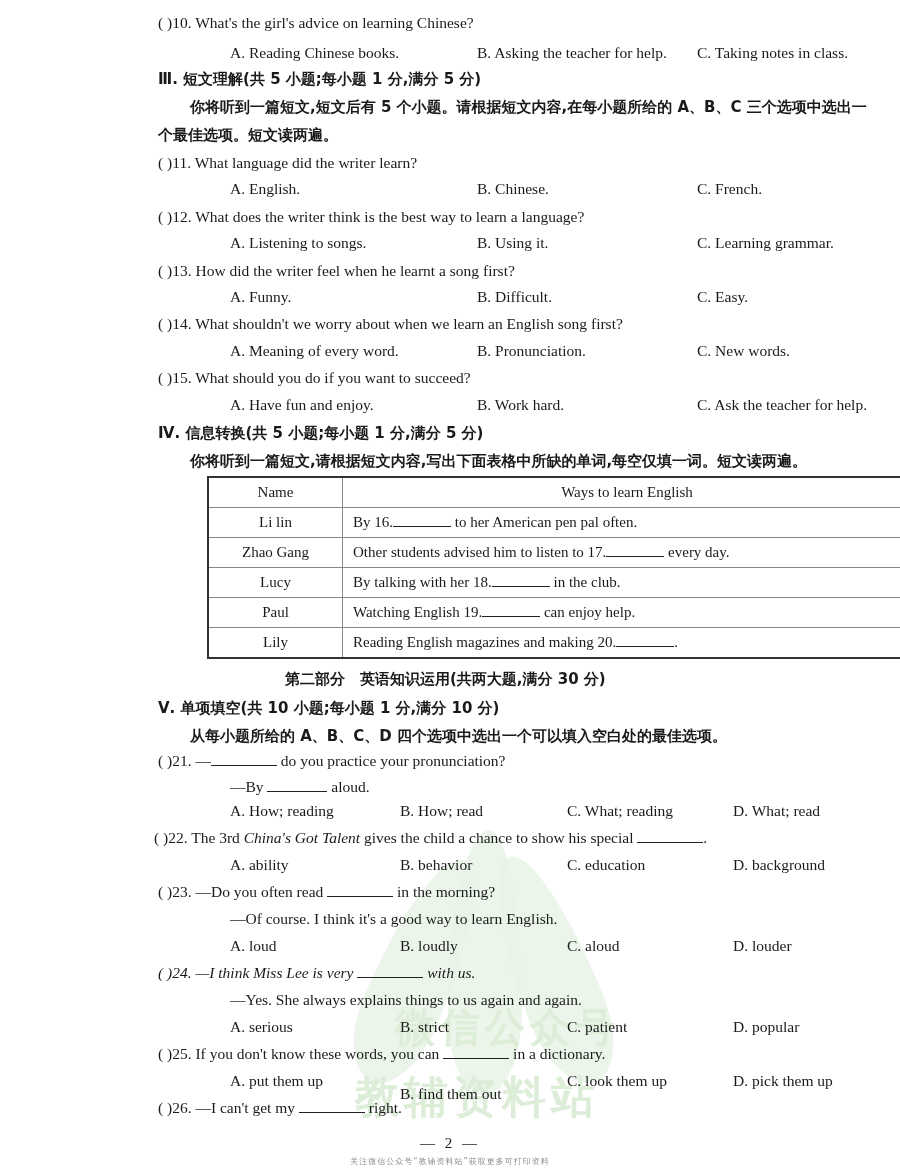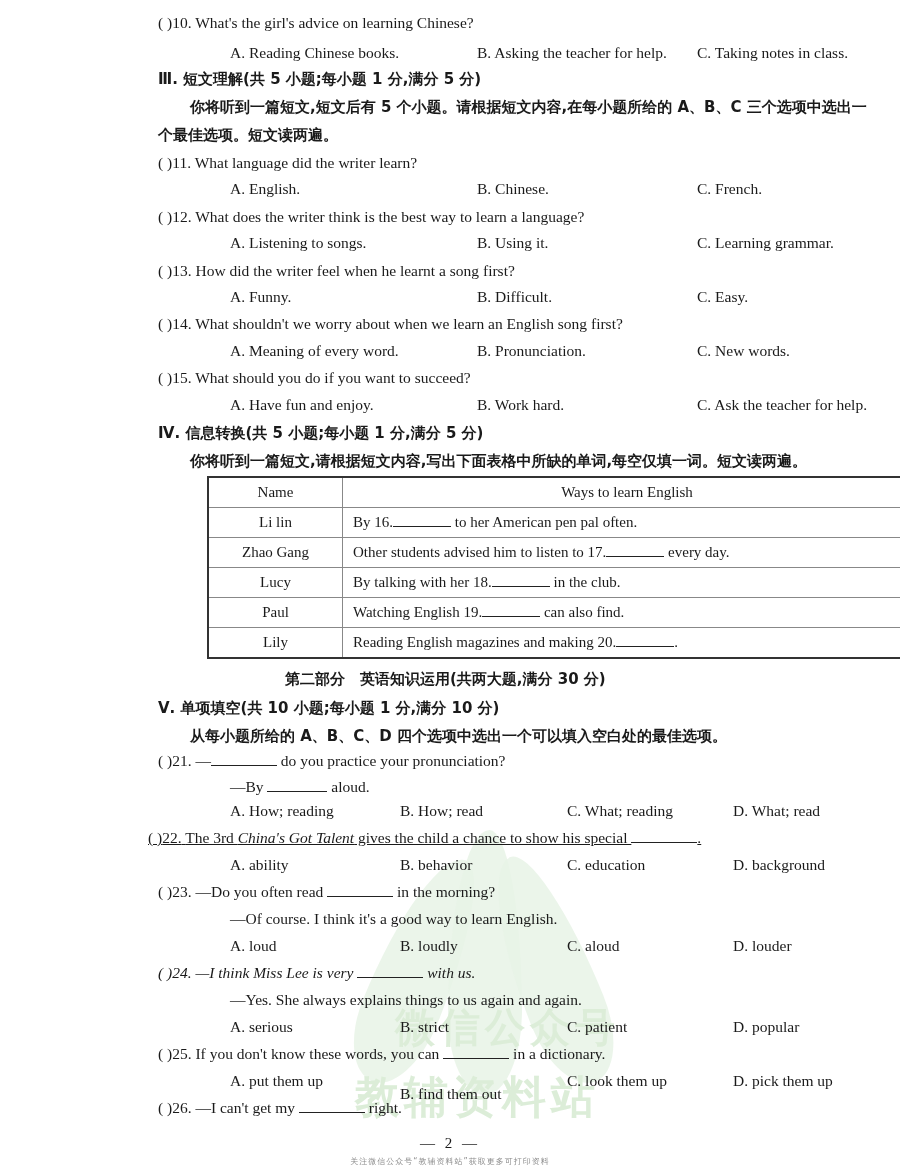--- a/index.html
+++ b/index.html
@@ -218,21 +218,21 @@
     <tr>
       <td class="c-name">Zhao Gang</td>
       <td class="c-way"><span>Other students advised him to listen to </span><span>17.</span><span class="tblank"></span><span> every day.</span></td>
     </tr>
     <tr>
       <td class="c-name">Lucy</td>
       <td class="c-way"><span>By talking with her </span><span>18.</span><span class="tblank"></span><span> in the club.</span></td>
     </tr>
     <tr>
       <td class="c-name">Paul</td>
-      <td class="c-way"><span>Watching English </span><span>19.</span><span class="tblank"></span><span> can also find.</span></td>
+      <td class="c-way"><span>Watching English </span><span>19.</span><span class="tblank"></span><span> can enjoy help.</span></td>
     </tr>
     <tr>
       <td class="c-name">Lily</td>
       <td class="c-way"><span>Reading English magazines and making </span><span>20.</span><span class="tblank"></span><span>.</span></td>
     </tr>
   </tbody>
     </table>
 
   <div class="line cn" style="left:285px; top:670px;">第二部分　英语知识运用(共两大题,满分 30 分)</div>
 
@@ -245,21 +245,21 @@
   <div class="line" style="left:230px; top:778px;">
     <span>—By </span><span class="blank b60"></span><span> aloud.</span>
   </div>
   <div class="opts" style="left:0; top:802px; width:900px; height:20px;">
     <span class="opt" style="left:230px;">A. How; reading</span>
     <span class="opt" style="left:400px;">B. How; read</span>
     <span class="opt" style="left:567px;">C. What; reading</span>
     <span class="opt" style="left:733px;">D. What; read</span>
   </div>
 
-  <div class="line" style="left:148px; top:829px;text-decoration:underline;">
+  <div class="line" style="left:154px; top:829px;">
     <span>(        )</span><span>22.</span> <span>The 3rd </span><span class="ital">China's Got Talent</span><span> gives the child a chance to show his special </span><span class="blank b66"></span><span>.</span>
   </div>
   <div class="opts" style="left:0; top:856px; width:900px; height:20px;">
     <span class="opt" style="left:230px;">A. ability</span>
     <span class="opt" style="left:400px;">B. behavior</span>
     <span class="opt" style="left:567px;">C. education</span>
     <span class="opt" style="left:733px;">D. background</span>
   </div>
 
   <div class="line" style="left:158px; top:883px;">

